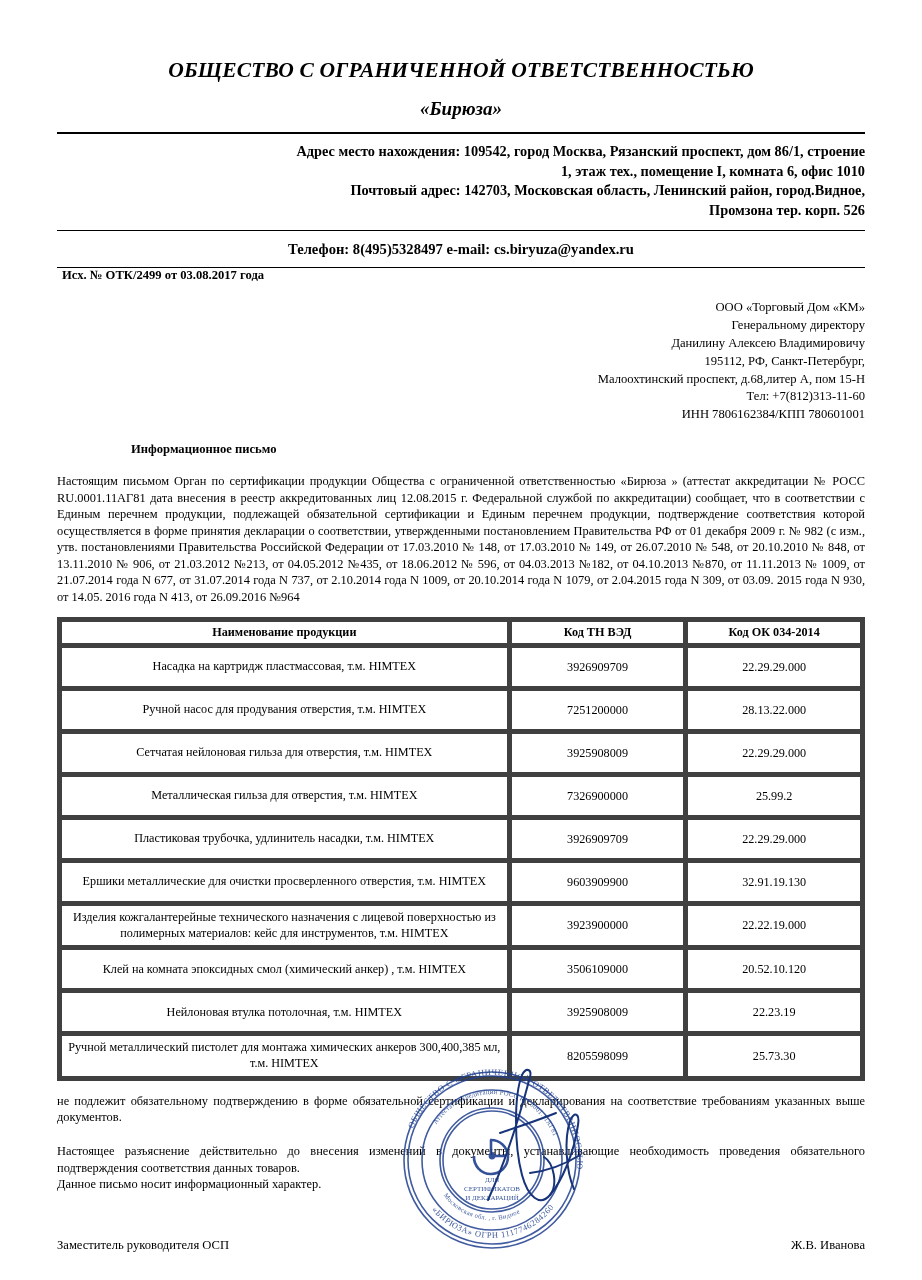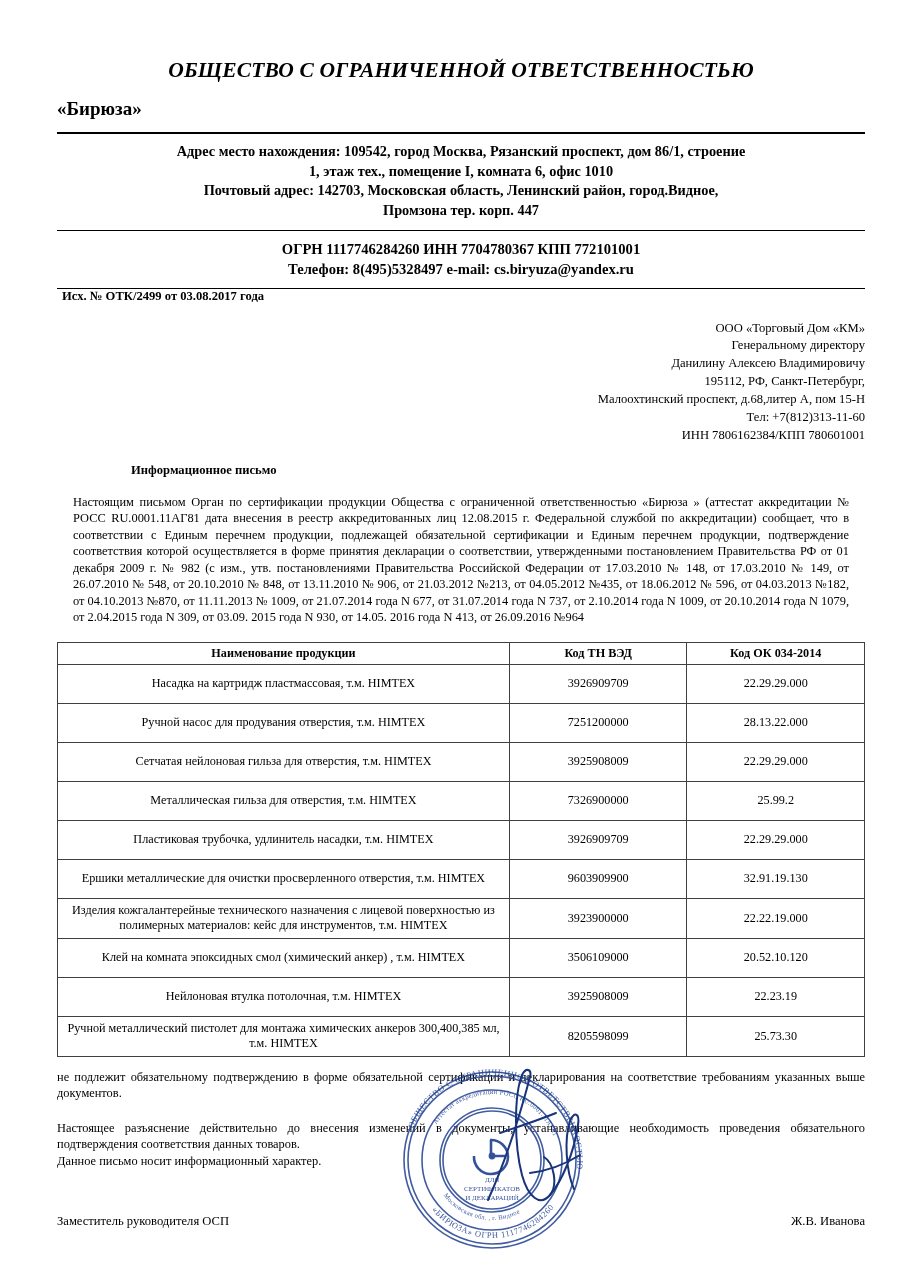--- a/index.html
+++ b/index.html
@@ -33,32 +33,33 @@
   .org-title {
     text-align: center;
     font-style: italic;
     font-weight: bold;
     font-size: 21.5px;
     letter-spacing: 0.2px;
     margin-top: 58px;
     line-height: 1.2;
   }
   .org-name {
-    text-align: left;
+    text-align: center;
+    font-style: italic;
     font-weight: bold;
     font-size: 19px;
     margin-top: 14px;
   }
   .hr-thick {
     border: none;
     border-top: 2px solid #000;
     margin: 12px 0 8px 0;
   }
   .addr-block {
-    text-align: center;
+    text-align: right;
     font-weight: bold;
     font-size: 14.3px;
     line-height: 1.38;
   }
   .hr-thin {
     border: none;
     border-top: 1.5px solid #000;
     margin: 9px 0 8px 0;
   }
   .reg-block {
@@ -97,32 +98,32 @@
   }
 
   
   .body-par {
     margin-top: 16px;
     font-size: 12.4px;
     line-height: 1.33;
     text-align: justify;
   }
   .body-par p {
-    margin: 16px;
+    margin: 0;
   }
 
   
   table.prod {
     margin-top: 12px;
     border-collapse: collapse;
     width: 100%;
     font-size: 12.2px;
   }
   table.prod th, table.prod td {
-    border: 1px solid #404040;
+    border: 5px solid #404040;
     padding: 4px 6px;
     vertical-align: middle;
   }
   table.prod thead th {
     text-align: center;
     font-weight: bold;
     padding: 3px 4px;
   }
   table.prod td.name {
     text-align: center;
@@ -186,27 +187,26 @@
 
     <div class="org-title">ОБЩЕСТВО С ОГРАНИЧЕННОЙ ОТВЕТСТВЕННОСТЬЮ</div>
     <div class="org-name">«Бирюза»</div>
 
     <hr class="hr-thick">
 
     <div class="addr-block">
       <div>Адрес место нахождения: 109542, город Москва, Рязанский проспект, дом 86/1, строение</div>
       <div>1, этаж тех., помещение I, комната 6, офис 1010</div>
       <div>Почтовый адрес: 142703, Московская область, Ленинский район, город.Видное,</div>
-      <div>Промзона тер. корп. 447</div>
+      <div>Промзона тер. корп. 526</div>
     </div>
 
     <hr class="hr-thin">
 
     <div class="reg-block">
-      <div>ОГРН 1117746284260 ИНН 7704780367 КПП 772101001</div>
       <div>Телефон: 8(495)5328497 e-mail: cs.biryuza@yandex.ru</div>
     </div>
 
     <hr class="hr-thin2">
 
     <div class="outgoing">Исх. № ОТК/2499 от 03.08.2017 года</div>
 
     <div class="addressee">
       <div>ООО «Торговый Дом «КМ»</div>
       <div>Генеральному директору</div>

